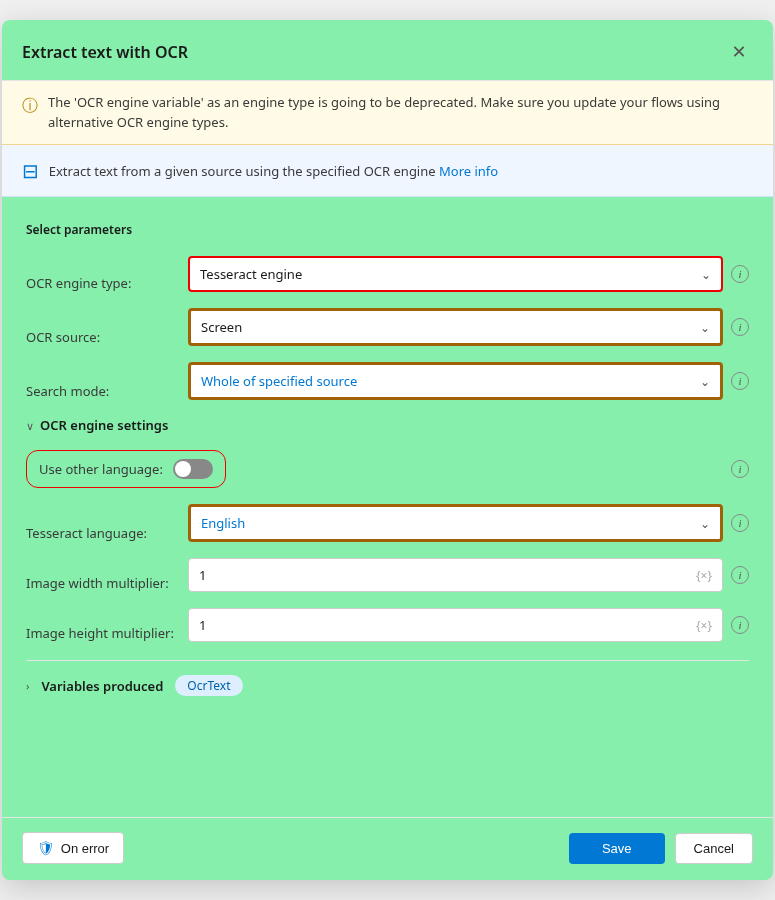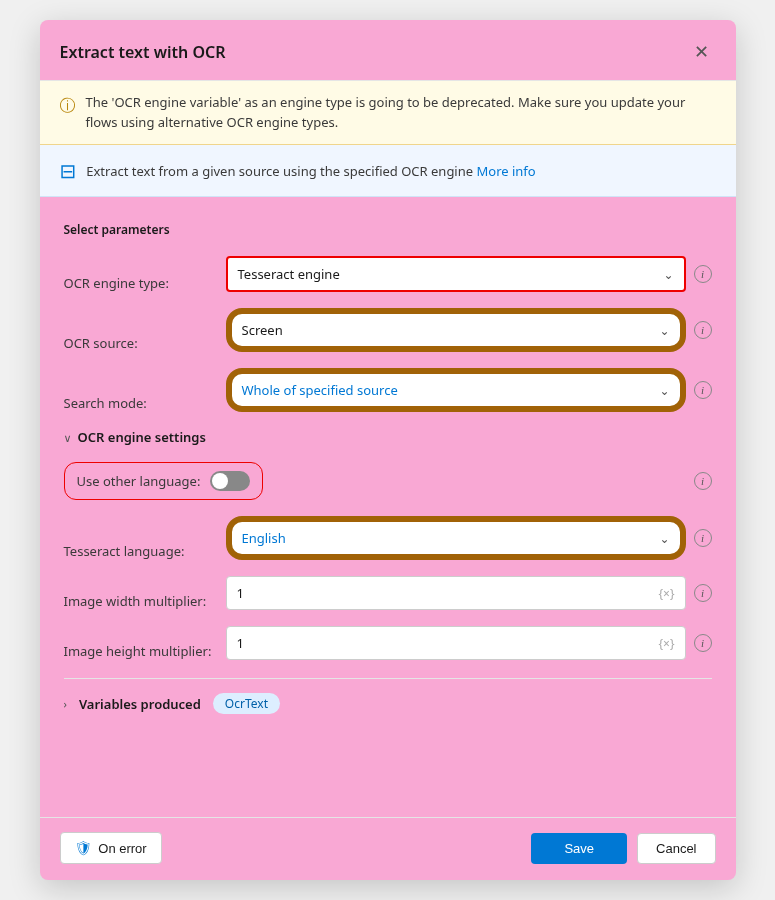--- a/index.html
+++ b/index.html
@@ -7,22 +7,22 @@
       font-family: 'Segoe UI', system-ui, sans-serif;
       font-size: 14px;
       background: #f0f0f0;
       display: flex;
       align-items: center;
       justify-content: center;
       min-height: 100vh;
       color: #1a1a1a;
     }
     .dialog {
-      background: #f9a8d4;
-      width: 696px;
+      background: #86efac;
+      width: 771px;
       min-height: 860px;
       border-radius: 8px;
       box-shadow: 0 8px 32px rgba(0,0,0,0.18);
       display: flex;
       flex-direction: column;
       overflow: hidden;
     }
     .dialog-header {
       display: flex;
       align-items: center;
@@ -107,22 +107,22 @@
       flex-shrink: 0;
     }
     .param-control {
       flex: 1;
       display: flex;
       align-items: center;
       gap: 8px;
     }
     .dropdown {
       flex: 1;
-      border: 6px solid #a16207;
-      border-radius: 16px;
+      border: 3px solid #a16207;
+      border-radius: 4px;
       padding: 7px 10px;
       font-size: 13px;
       background: #fff;
       display: flex;
       align-items: center;
       justify-content: space-between;
       cursor: pointer;
       min-height: 34px;
     }
     .dropdown.highlighted {

